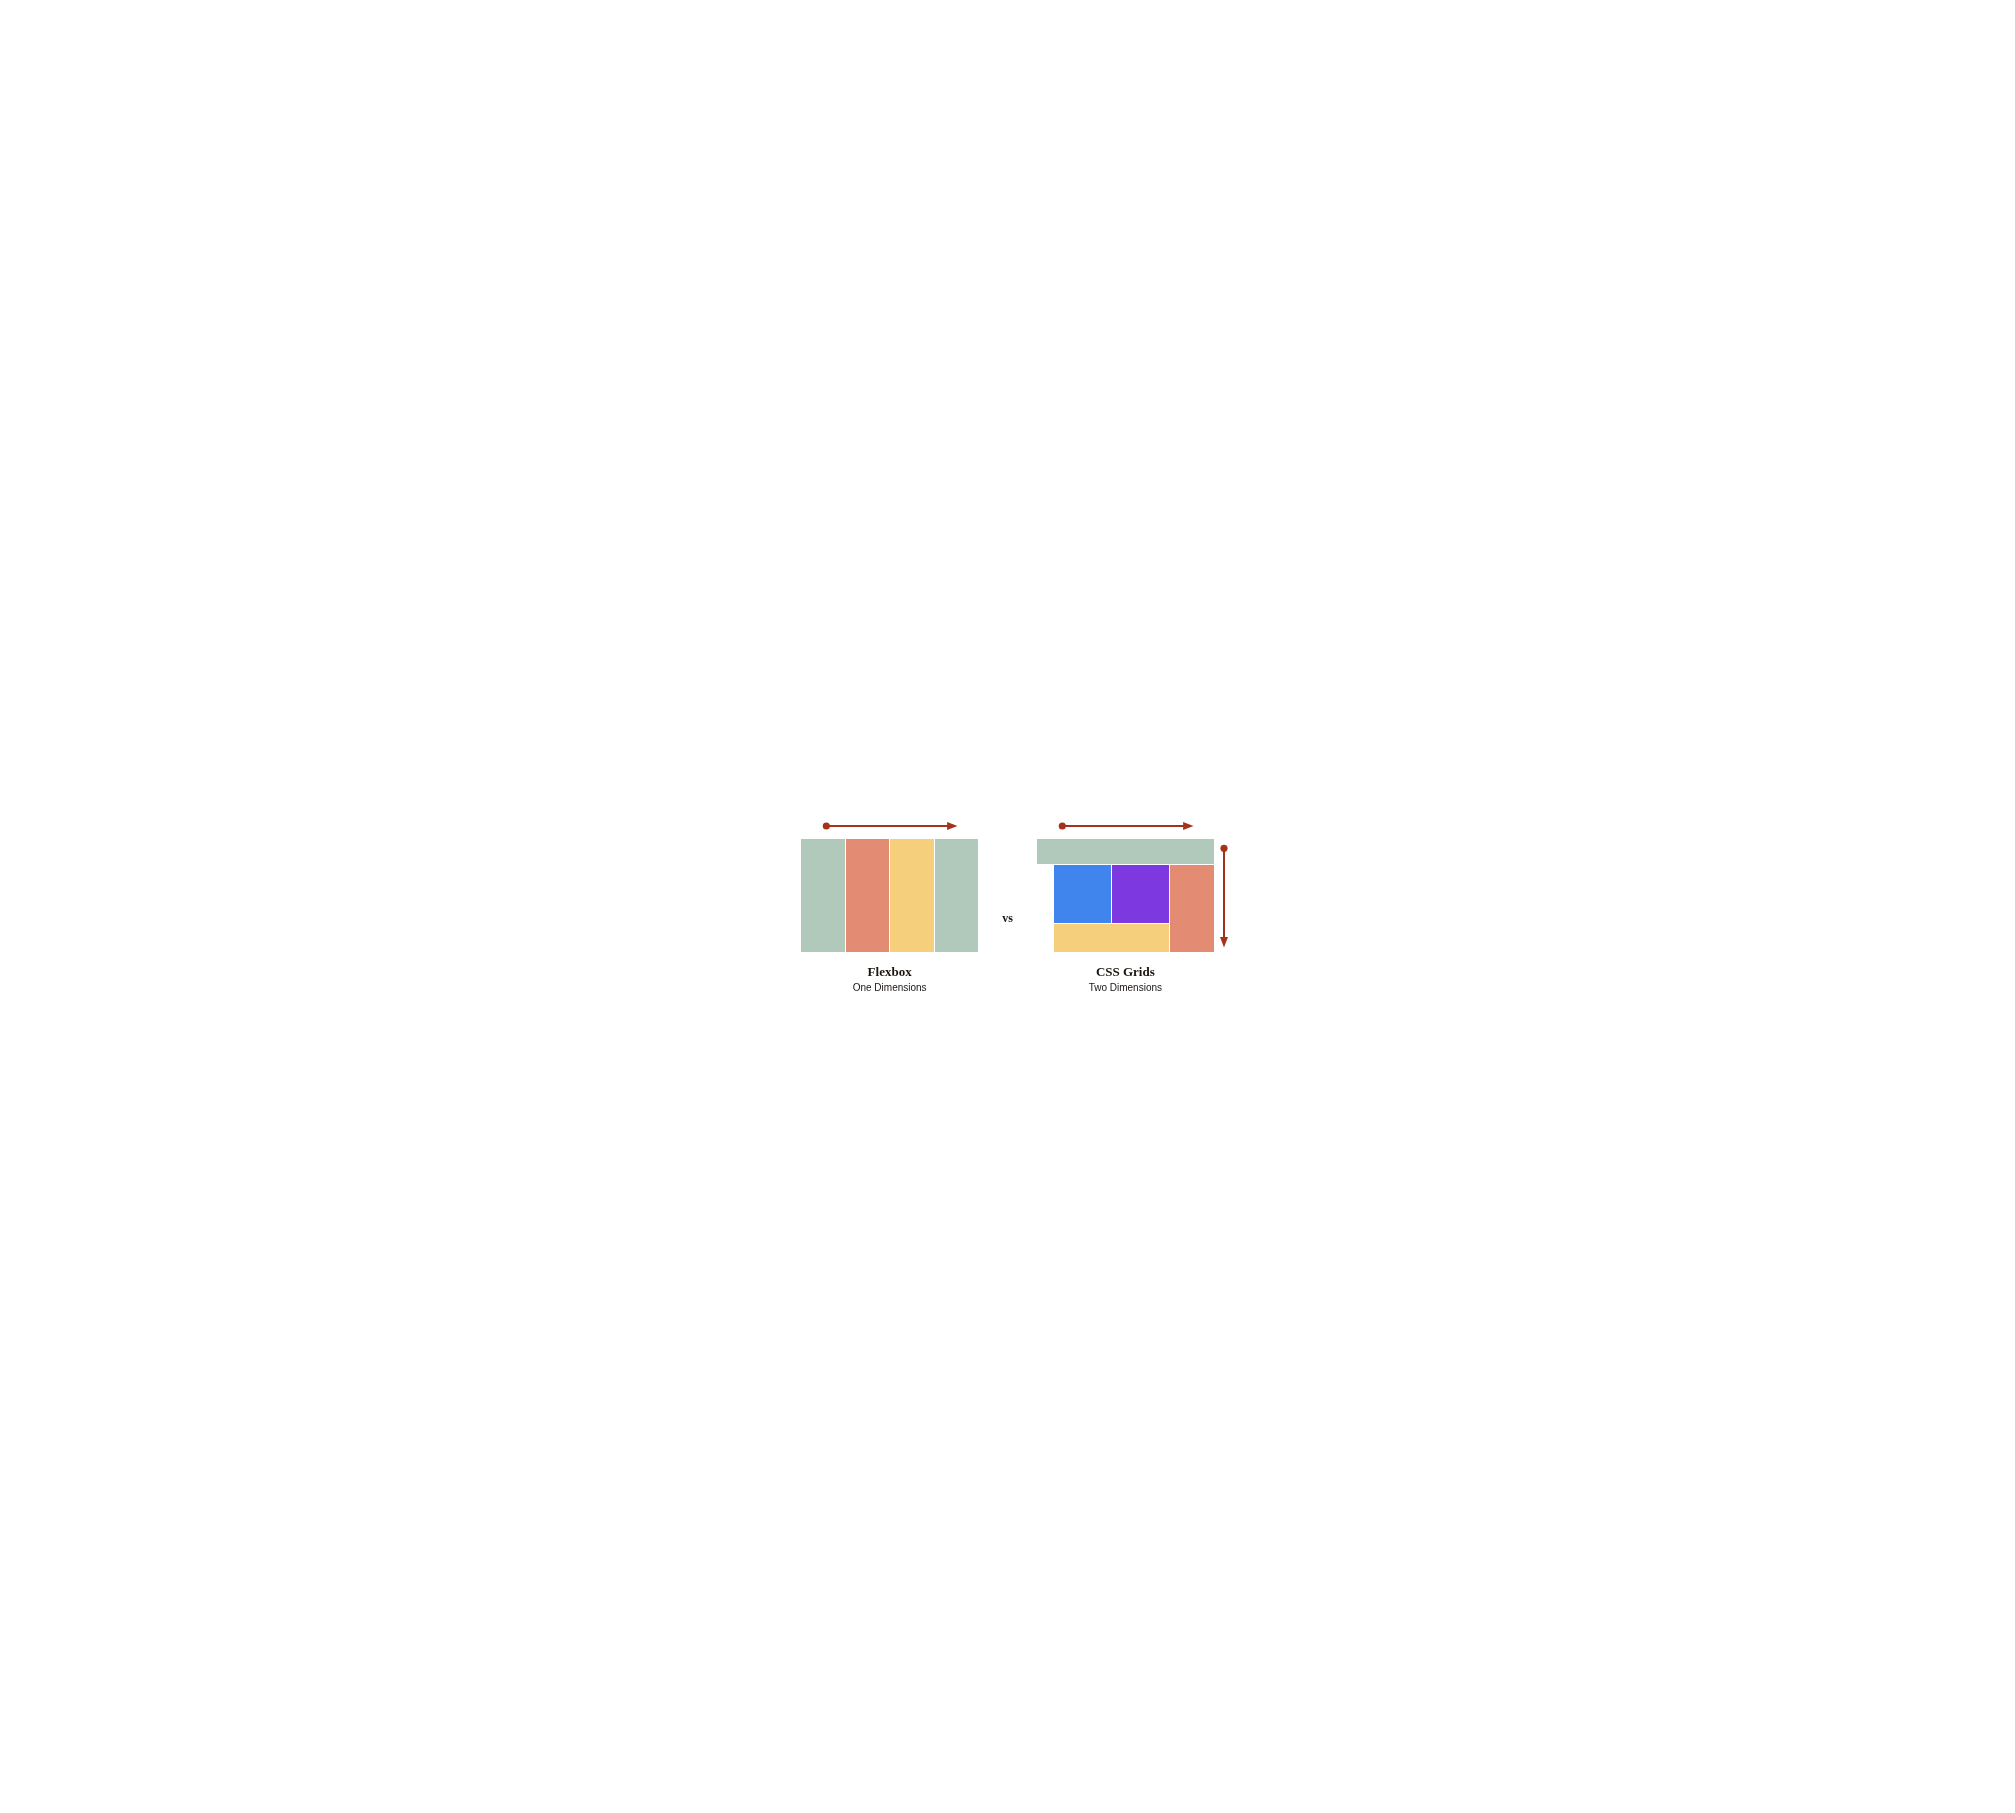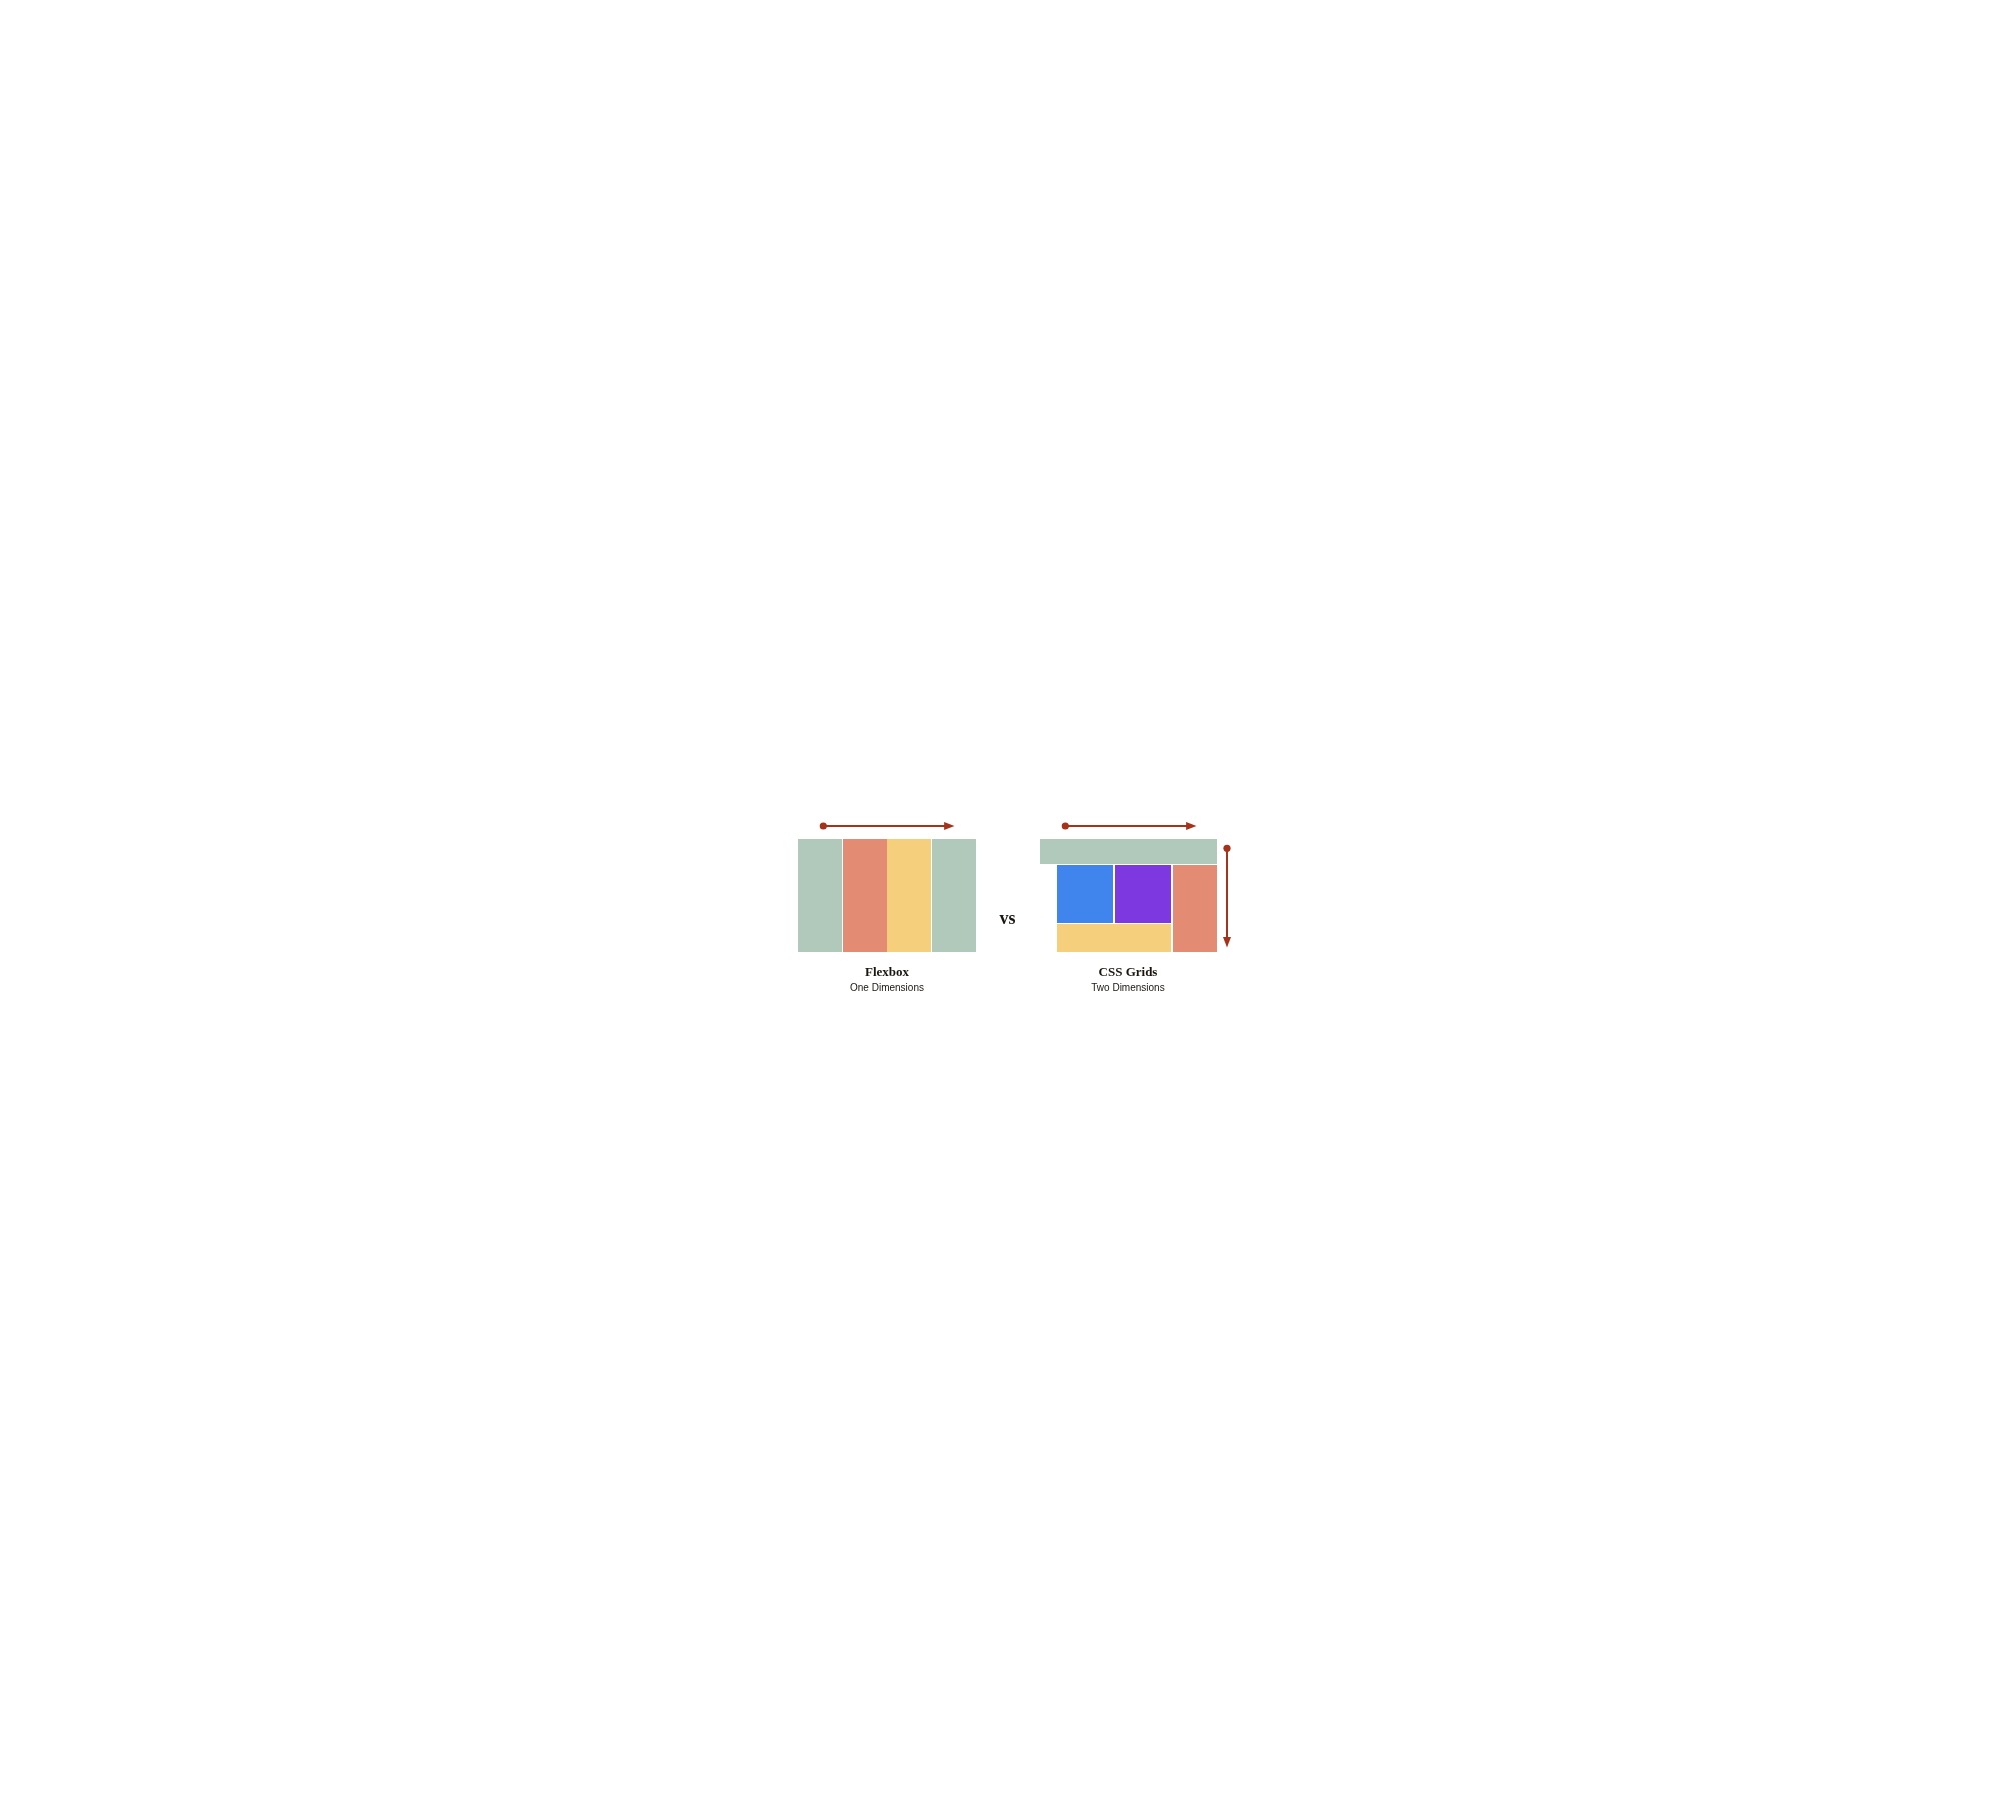--- a/index.html
+++ b/index.html
@@ -85,21 +85,21 @@
     }
     .subtitle {
       margin-top: 2.4px;
       font-size: 10px;
       color: #1a1511;
       font-family: -apple-system, Helvetica, Arial, sans-serif;
     }
     .vs {
       font-family: Georgia, 'Times New Roman', serif;
       font-weight: 700;
-      font-size: 18px;
+      font-size: 12px;
       color: #1a1511;
       align-self: center;
       transform: translateY(12px);
     }
   </style>
 </head>
 <body>
 
 <div class="container">
 

